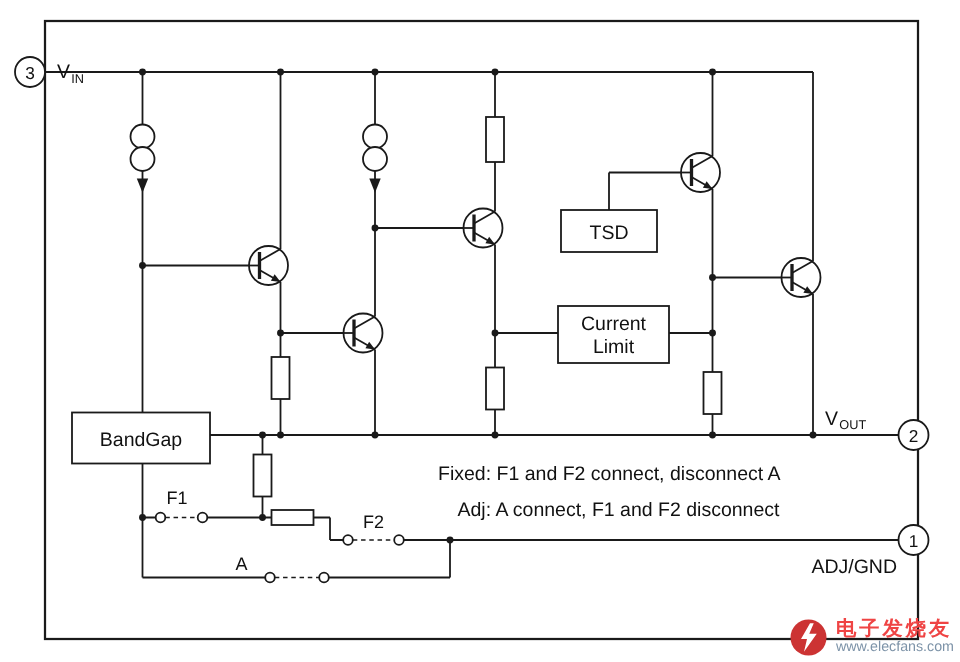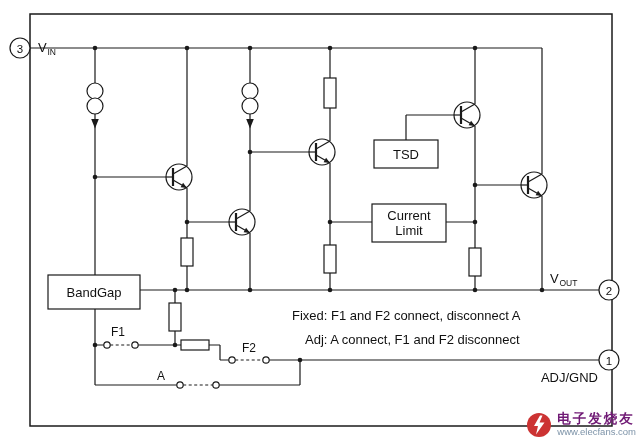--- a/index.html
+++ b/index.html
@@ -186,17 +186,17 @@
     <text class="lbl" x="305" y="344">Adj:  A connect, F1 and F2 disconnect</text>
   </svg>
 
   
   <div class="watermark">
     <svg width="26" height="26" viewBox="0 0 26 26">
       <circle cx="13" cy="13" r="12" fill="#cc3333"></circle>
       <polygon points="14,3.5 8,14 12,14 10,22.5 18.5,10.5 13.5,10.5 16.5,3.5" fill="#ffffff"></polygon>
     </svg>
     <div class="wm-text">
-      <span class="wm-title" style="color:#701a75">电子发烧友</span>
+      <span class="wm-title" style="color:#ef4444">电子发烧友</span>
       <span class="wm-url" style="color:#7d93a8">www.elecfans.com</span>
     </div>
   </div>
 </div>
 
 </body></html>

